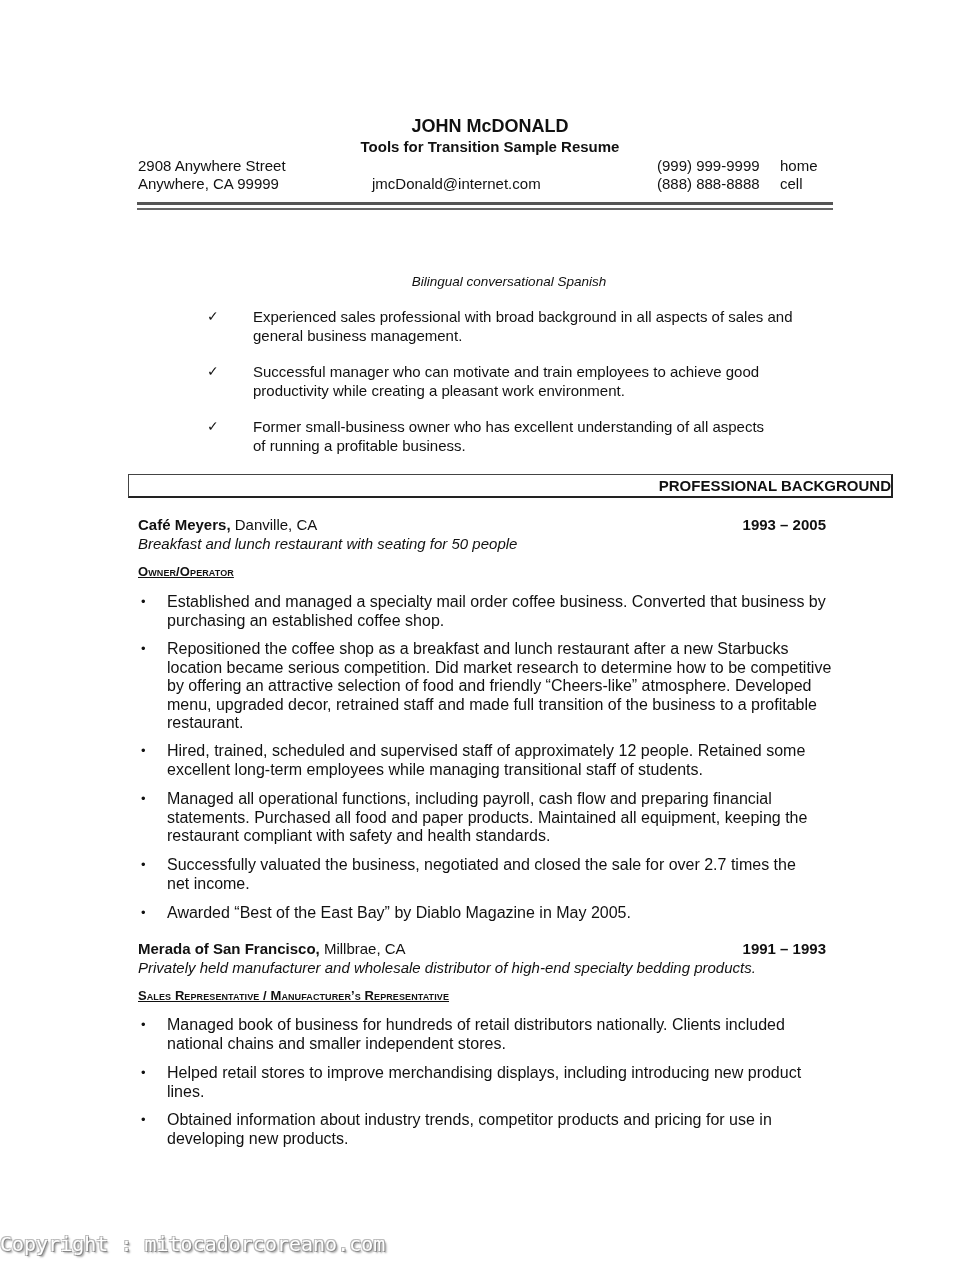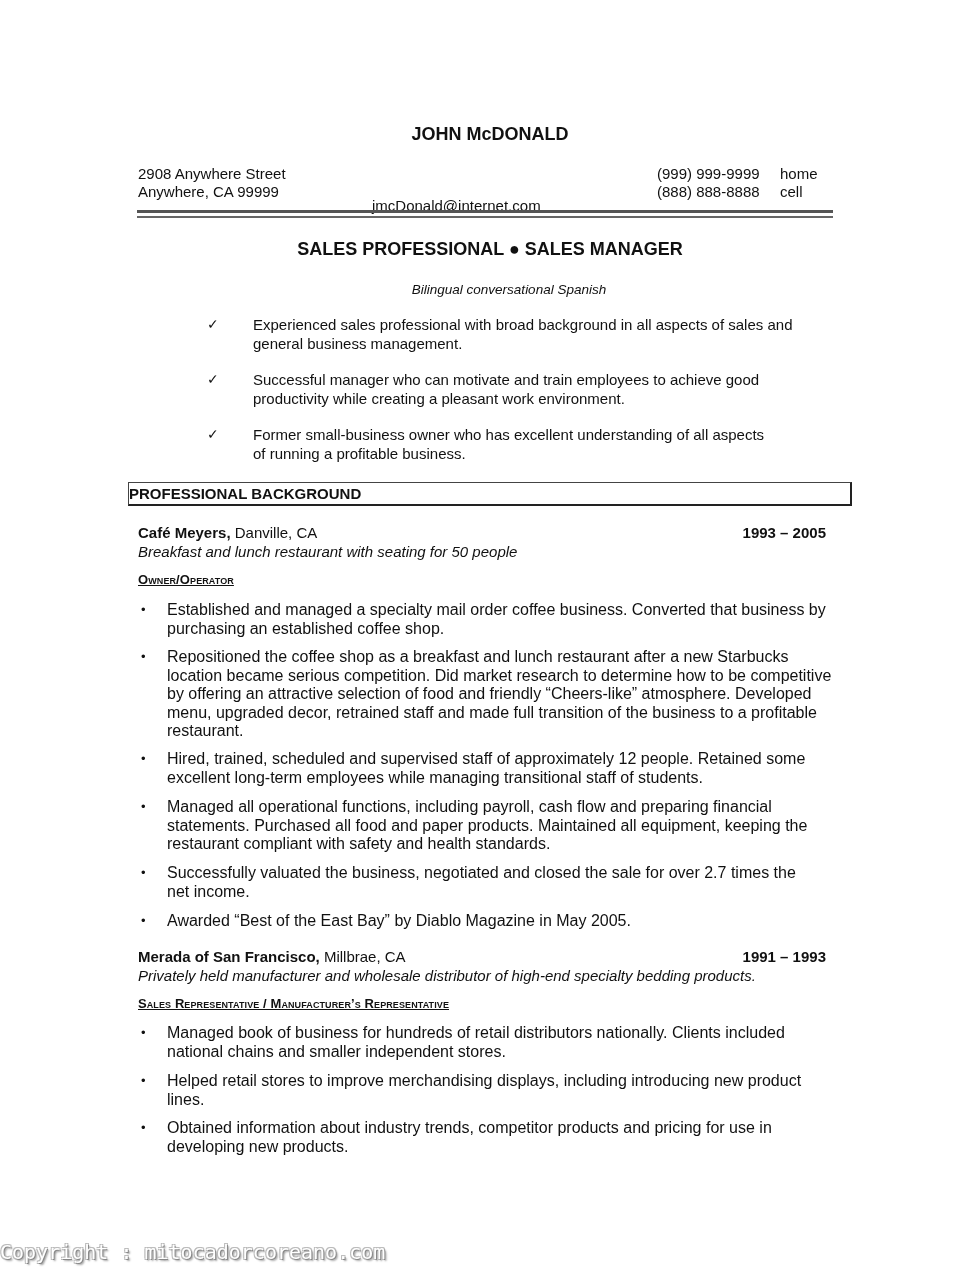--- a/index.html
+++ b/index.html
@@ -4,42 +4,42 @@
 <style>
   html, body { margin: 0; padding: 0; }
   body {
     width: 980px; height: 1269px;
     background: #ffffff;
     position: relative;
     overflow: hidden;
     font-family: "Liberation Sans", sans-serif;
     color: #111;
   }
-  .page { position: absolute; left: 0; top: 8px; width: 980px; height: 972px; }
+  .page { position: absolute; left: 0; top: 0; width: 980px; height: 972px; }
   .abs { position: absolute; white-space: nowrap; }
 
   .name { top: 116px; left: 0; width: 980px; text-align: center; font-size: 18px; font-weight: bold; }
   .subtitle { top: 138px; left: 0; width: 980px; text-align: center; font-size: 15px; font-weight: bold; }
 
   .contact { font-size: 15px; }
 
   .rule-thick { position: absolute; left: 137px; width: 696px; top: 202px; height: 3px; background: #555; }
   .rule-thin { position: absolute; left: 137px; width: 696px; top: 208px; height: 1.5px; background: #666; }
 
   .headline { left: 0; width: 980px; text-align: center; font-size: 18px; font-weight: bold; }
   .tagline { left: 0; width: 980px; text-align: center; font-size: 13.5px; font-style: italic; }
 
   .check { font-size: 14px; left: 207px; }
   .sum-text { left: 253px; font-size: 15px; line-height: 18.5px; white-space: normal; width: 560px; }
 
   .section-box {
     position: absolute; left: 128px; top: 474px; width: 721px; height: 21px;
     border: 1px solid #444;
     border-right: 2px solid #222; border-bottom: 2px solid #222;
-    text-align: left; font-weight: bold; font-size: 15px; line-height: 21px;
+    text-align: right; font-weight: bold; font-size: 15px; line-height: 21px; padding-left: 41px;
   }
 
   .job-line { font-size: 15px; left: 138px; }
   .job-line b { font-weight: bold; }
   .job-dates { font-size: 15px; font-weight: bold; right: 154px; text-align: right; }
   .job-desc { font-size: 15px; font-style: italic; left: 138px; }
   .role {
     left: 138px; font-size: 13px; font-weight: bold; text-decoration: underline;
     font-variant: small-caps; letter-spacing: 0.1px;
   }
@@ -53,34 +53,34 @@
     font-size: 20px; color: #ffffff;
     text-shadow: 1px 1px 0 #888, -1px -1px 0 #bbb, 1px -1px 0 #bbb, -1px 1px 0 #bbb, 2px 2px 2px #999;
   }
 </style>
 </head>
 <body>
 
 <div class="page">
 
   <div class="abs name">JOHN McDONALD</div>
+  <div class="abs subtitle">Tools for Transition  Sample Resume</div>
 
   <div class="abs contact" style="left:138px; top:157px;">2908 Anywhere Street</div>
   <div class="abs contact" style="left:138px; top:175px;">Anywhere, CA  99999</div>
-  <div class="abs contact" style="left:372px; top:175px;margin-top:14px;">jmcDonald@internet.com</div>
+  <div class="abs contact" style="left:372px; top:175px;">jmcDonald@internet.com</div>
 
   <div class="abs contact" style="left:657px; top:157px;">(999) 999-9999</div>
   <div class="abs contact" style="left:780px; top:157px;">home</div>
   <div class="abs contact" style="left:657px; top:175px;">(888) 888-8888</div>
   <div class="abs contact" style="left:780px; top:175px;">cell</div>
 
   <div class="rule-thick"></div>
   <div class="rule-thin"></div>
 
-  <div class="abs headline" style="top:231px;">SALES PROFESSIONAL ●  SALES MANAGER</div>
   <div class="abs tagline" style="top:274px;padding-left:19px;">Bilingual conversational Spanish</div>
 
   <div>
     <div class="abs check" style="top:308px;">✓</div>
     <div class="abs sum-text" style="top:308px;">Experienced sales professional with broad background in all aspects of sales and general business management.</div>
 
     <div class="abs check" style="top:363px;">✓</div>
     <div class="abs sum-text" style="top:363px;">Successful manager who can motivate and train employees to achieve good productivity while creating a pleasant work environment.</div>
 
     <div class="abs check" style="top:418px;">✓</div>

